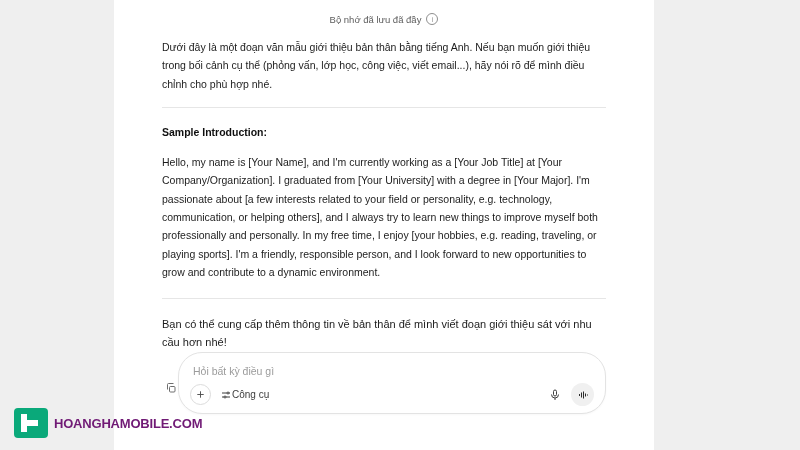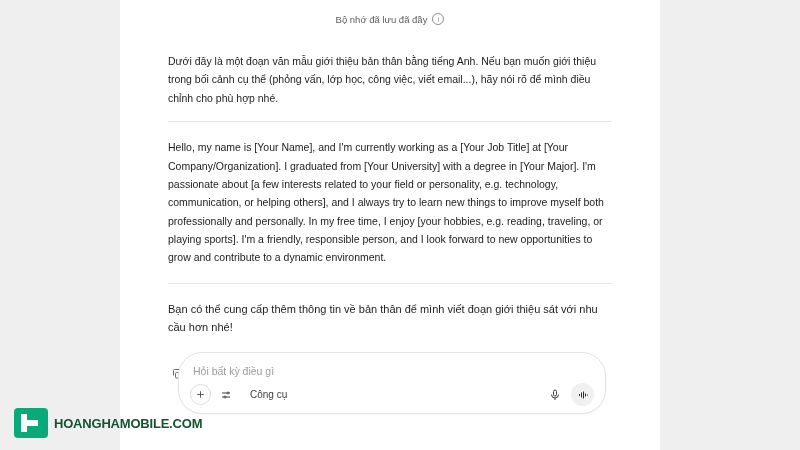--- a/index.html
+++ b/index.html
@@ -14,21 +14,21 @@
     overflow: hidden;
   }
   .screen {
     position: relative;
     width: 800px;
     height: 450px;
     background: #efefef;
   }
   .chat-panel {
     position: absolute;
-    left: 120px;
+    left: 114px;
     top: 0;
     width: 540px;
     height: 450px;
     background: #ffffff;
   }
   .memory-bar {
     height: 38px;
     display: flex;
     align-items: center;
     justify-content: center;
@@ -49,21 +49,21 @@
     line-height: 1;
   }
   .thread {
     padding: 0 48px;
     box-sizing: border-box;
   }
   .para {
     font-size: 10.5px;
     line-height: 1.75;
     color: #1c1c1c;
-    margin: 14px 0 14px 0;
+    margin: 0 0 14px 0;
   }
   .divider {
     height: 1px;
     background: #e6e6e6;
     margin: 14px 0 16px 0;
   }
   .section-title {
     font-size: 10.5px;
     font-weight: bold;
     color: #0f0f0f;
@@ -135,21 +135,21 @@
     display: inline-flex;
     align-items: center;
     justify-content: center;
     color: #4a4a4a;
     background: #fff;
     box-sizing: border-box;
   }
   .tools-btn {
     display: inline-flex;
     align-items: center;
-    gap: 18px;
+    gap: 0;
     margin-left: 9px;
     font-size: 10px;
     color: #3d3d3d;
   }
   .spacer { flex: 1; }
   .mic-btn {
     width: 18px;
     height: 18px;
     display: inline-flex;
     align-items: center;
@@ -205,21 +205,21 @@
     position: absolute;
     left: 7px;
     top: 12px;
     width: 17px;
     height: 6px;
     background: #fff;
   }
   .wm-text {
     font-size: 13px;
     font-weight: bold;
-    color: #14532d;
+    color: #701a75;
     letter-spacing: -0.2px;
   }
 </style>
 </head>
 <body>
 
 <div class="screen">
 
   <div class="chat-panel">
 
@@ -227,20 +227,21 @@
       <span>Bộ nhớ đã lưu đã đầy</span>
       <span class="info-icon">i</span>
     </div>
 
     <div class="thread">
 
       <p class="para">Dưới đây là một đoạn văn mẫu giới thiệu bản thân bằng tiếng Anh. Nếu bạn muốn giới thiệu trong bối cảnh cụ thể (phỏng vấn, lớp học, công việc, viết email...), hãy nói rõ để mình điều chỉnh cho phù hợp nhé.</p>
 
       <div class="divider"></div>
 
+      <p class="section-title">Sample Introduction:</p>
 
       <p class="para">Hello, my name is [Your Name], and I'm currently working as a [Your Job Title] at [Your Company/Organization]. I graduated from [Your University] with a degree in [Your Major]. I'm passionate about [a few interests related to your field or personality, e.g. technology, communication, or helping others], and I always try to learn new things to improve myself both professionally and personally. In my free time, I enjoy [your hobbies, e.g. reading, traveling, or playing sports]. I'm a friendly, responsible person, and I look forward to new opportunities to grow and contribute to a dynamic environment.</p>
 
       <div class="divider2"></div>
 
       <p class="followup">Bạn có thể cung cấp thêm thông tin về bản thân để mình viết đoạn giới thiệu sát với nhu cầu hơn nhé!</p>
 
       <div class="actions">
         <span class="act">
           <svg width="12" height="12" viewBox="0 0 24 24" fill="none" stroke="currentColor" stroke-width="2">

